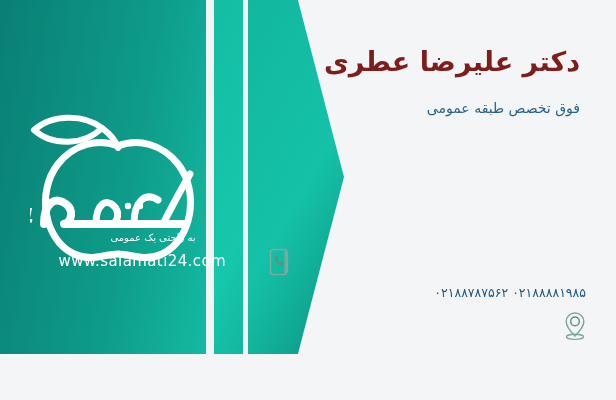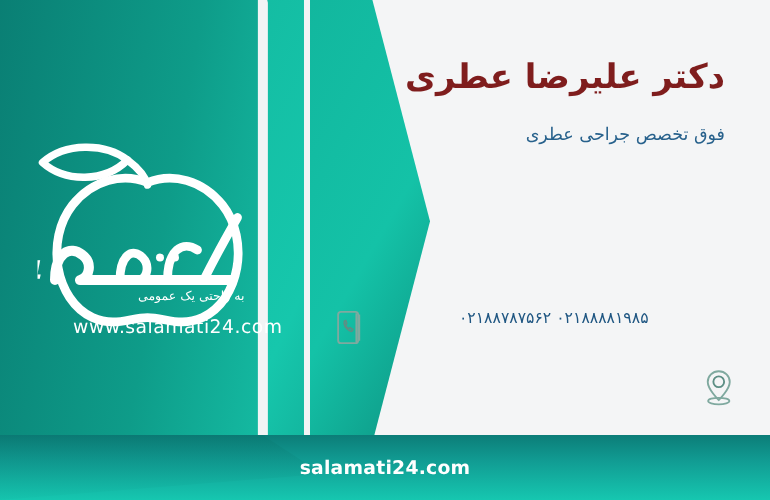--- a/index.html
+++ b/index.html
@@ -182,24 +182,25 @@
     flex: 0 0 34px;
     width: 34px;
     height: 38px;
     display: flex;
     align-items: flex-start;
     justify-content: center;
     padding-top: 1px;
   }
   .contact-text {
     flex: 1 1 auto;
-    text-align: center;
+    text-align: right;
     padding-left: 4px;
     padding-right: 6px;
     color: #1f5682;
+    margin-top: 39px;
   }
   .phone-line {
     font-size: 12.5px;
     line-height: 16px;
     color: #1f5682;
     letter-spacing: 0.3px;
     white-space: nowrap;
   }
   .address-line {
     font-size: 9.5px;
@@ -243,21 +244,21 @@
 
     <svg style="position:absolute; left:12px; top:96px;" width="56" height="34" viewBox="0 0 56 34">
       <text x="4" y="26" font-family="DejaVu Sans, sans-serif" font-size="25" font-weight="bold" fill="#ffffff" font-style="italic">24</text>
     </svg>
 
     <div class="logo-tagline">به راحتی یک عمومی</div>
     <div class="logo-url">www.salamati24.com</div>
   </div>
 
   <div class="doctor-name">دکتر علیرضا عطری</div>
-  <div class="specialty">فوق تخصص جراحی عطری</div>
+  <div class="specialty">فوق تخصص طبقه عمومی</div>
 
   <div class="contact-block">
 
     <div class="contact-row">
       <div class="contact-text">
         <div class="phone-line">۰۲۱۸۸۸۸۱۹۸۵ ۰۲۱۸۸۷۸۷۵۶۲</div>
       </div>
       <div class="contact-icon">
         <svg width="26" height="30" viewBox="0 0 26 30">
           <rect x="4.5" y="2.5" width="16" height="25" rx="2.2" fill="none" stroke="#7fa99f" stroke-width="1.5"></rect>
@@ -275,18 +276,14 @@
           <path d="M13 3 C 8 3, 4.2 6.8, 4.2 11.6 C 4.2 17.5, 13 26, 13 26
                    C 13 26, 21.8 17.5, 21.8 11.6 C 21.8 6.8, 18 3, 13 3 Z" fill="none" stroke="#7fa99f" stroke-width="1.5"></path>
           <circle cx="13" cy="11.4" r="4.3" fill="none" stroke="#5d8f85" stroke-width="1.5"></circle>
           <ellipse cx="13" cy="26.8" rx="8.5" ry="2.6" fill="none" stroke="#7fa99f" stroke-width="1.4"></ellipse>
         </svg>
       </div>
     </div>
 
   </div>
 
-  <div class="bottom-bar">
-    <div class="bottom-left-notch"></div>
-    <div class="bottom-bar-text">salamati24.com</div>
-  </div>
 
 </div>
 
 </body></html>

